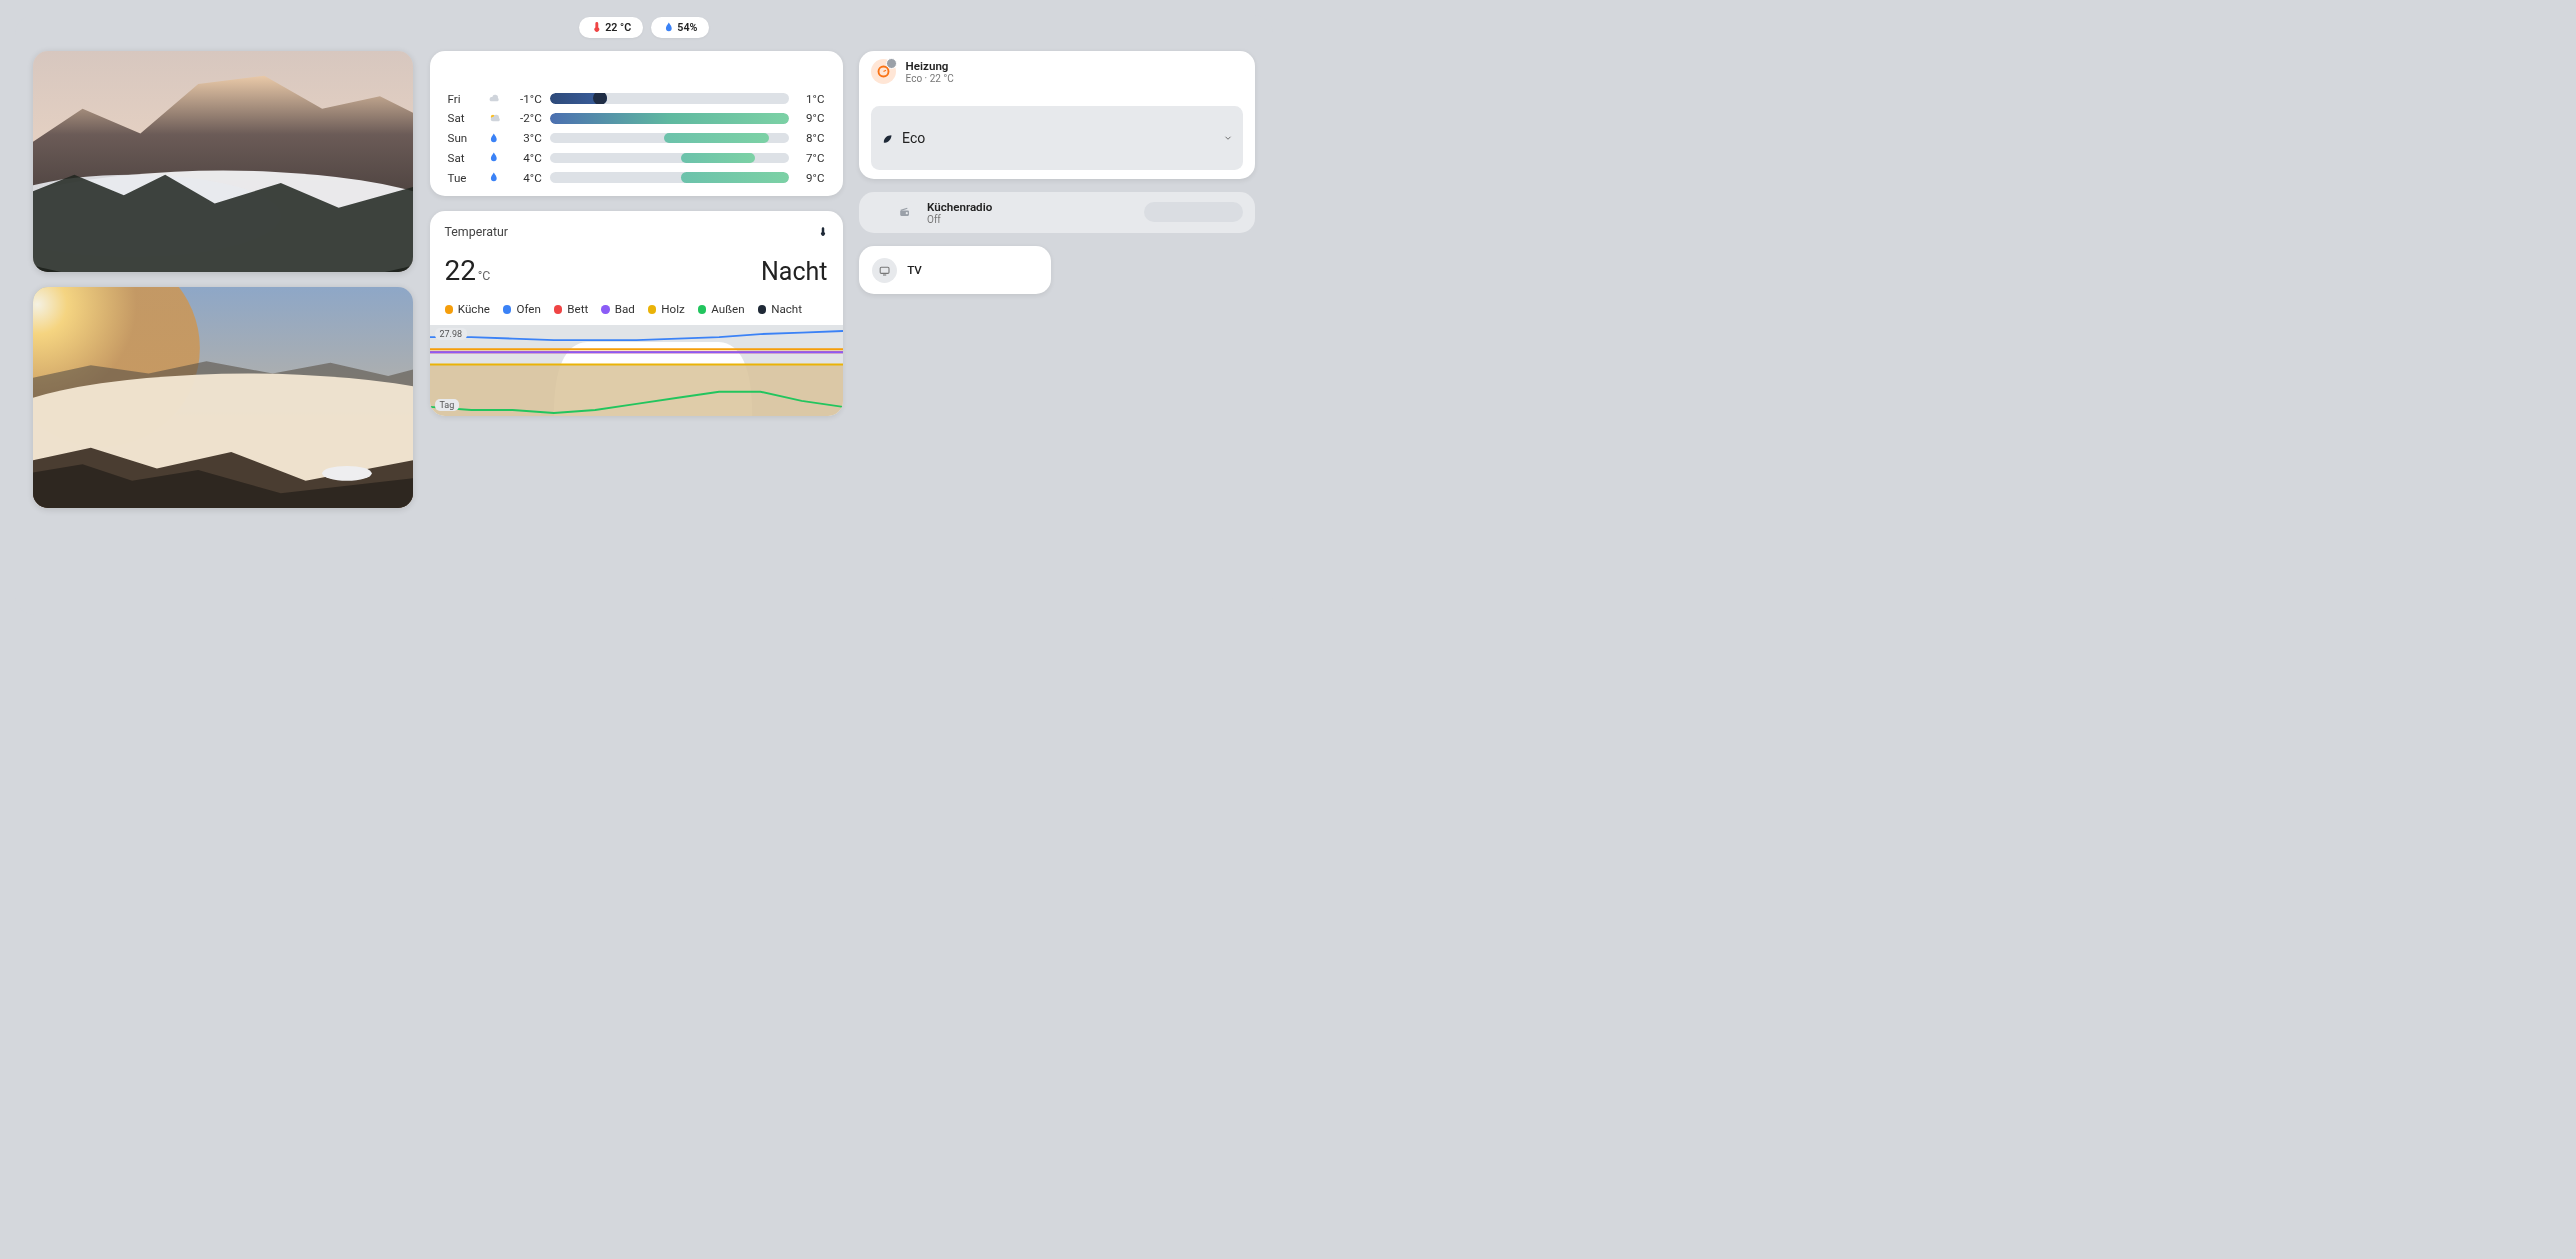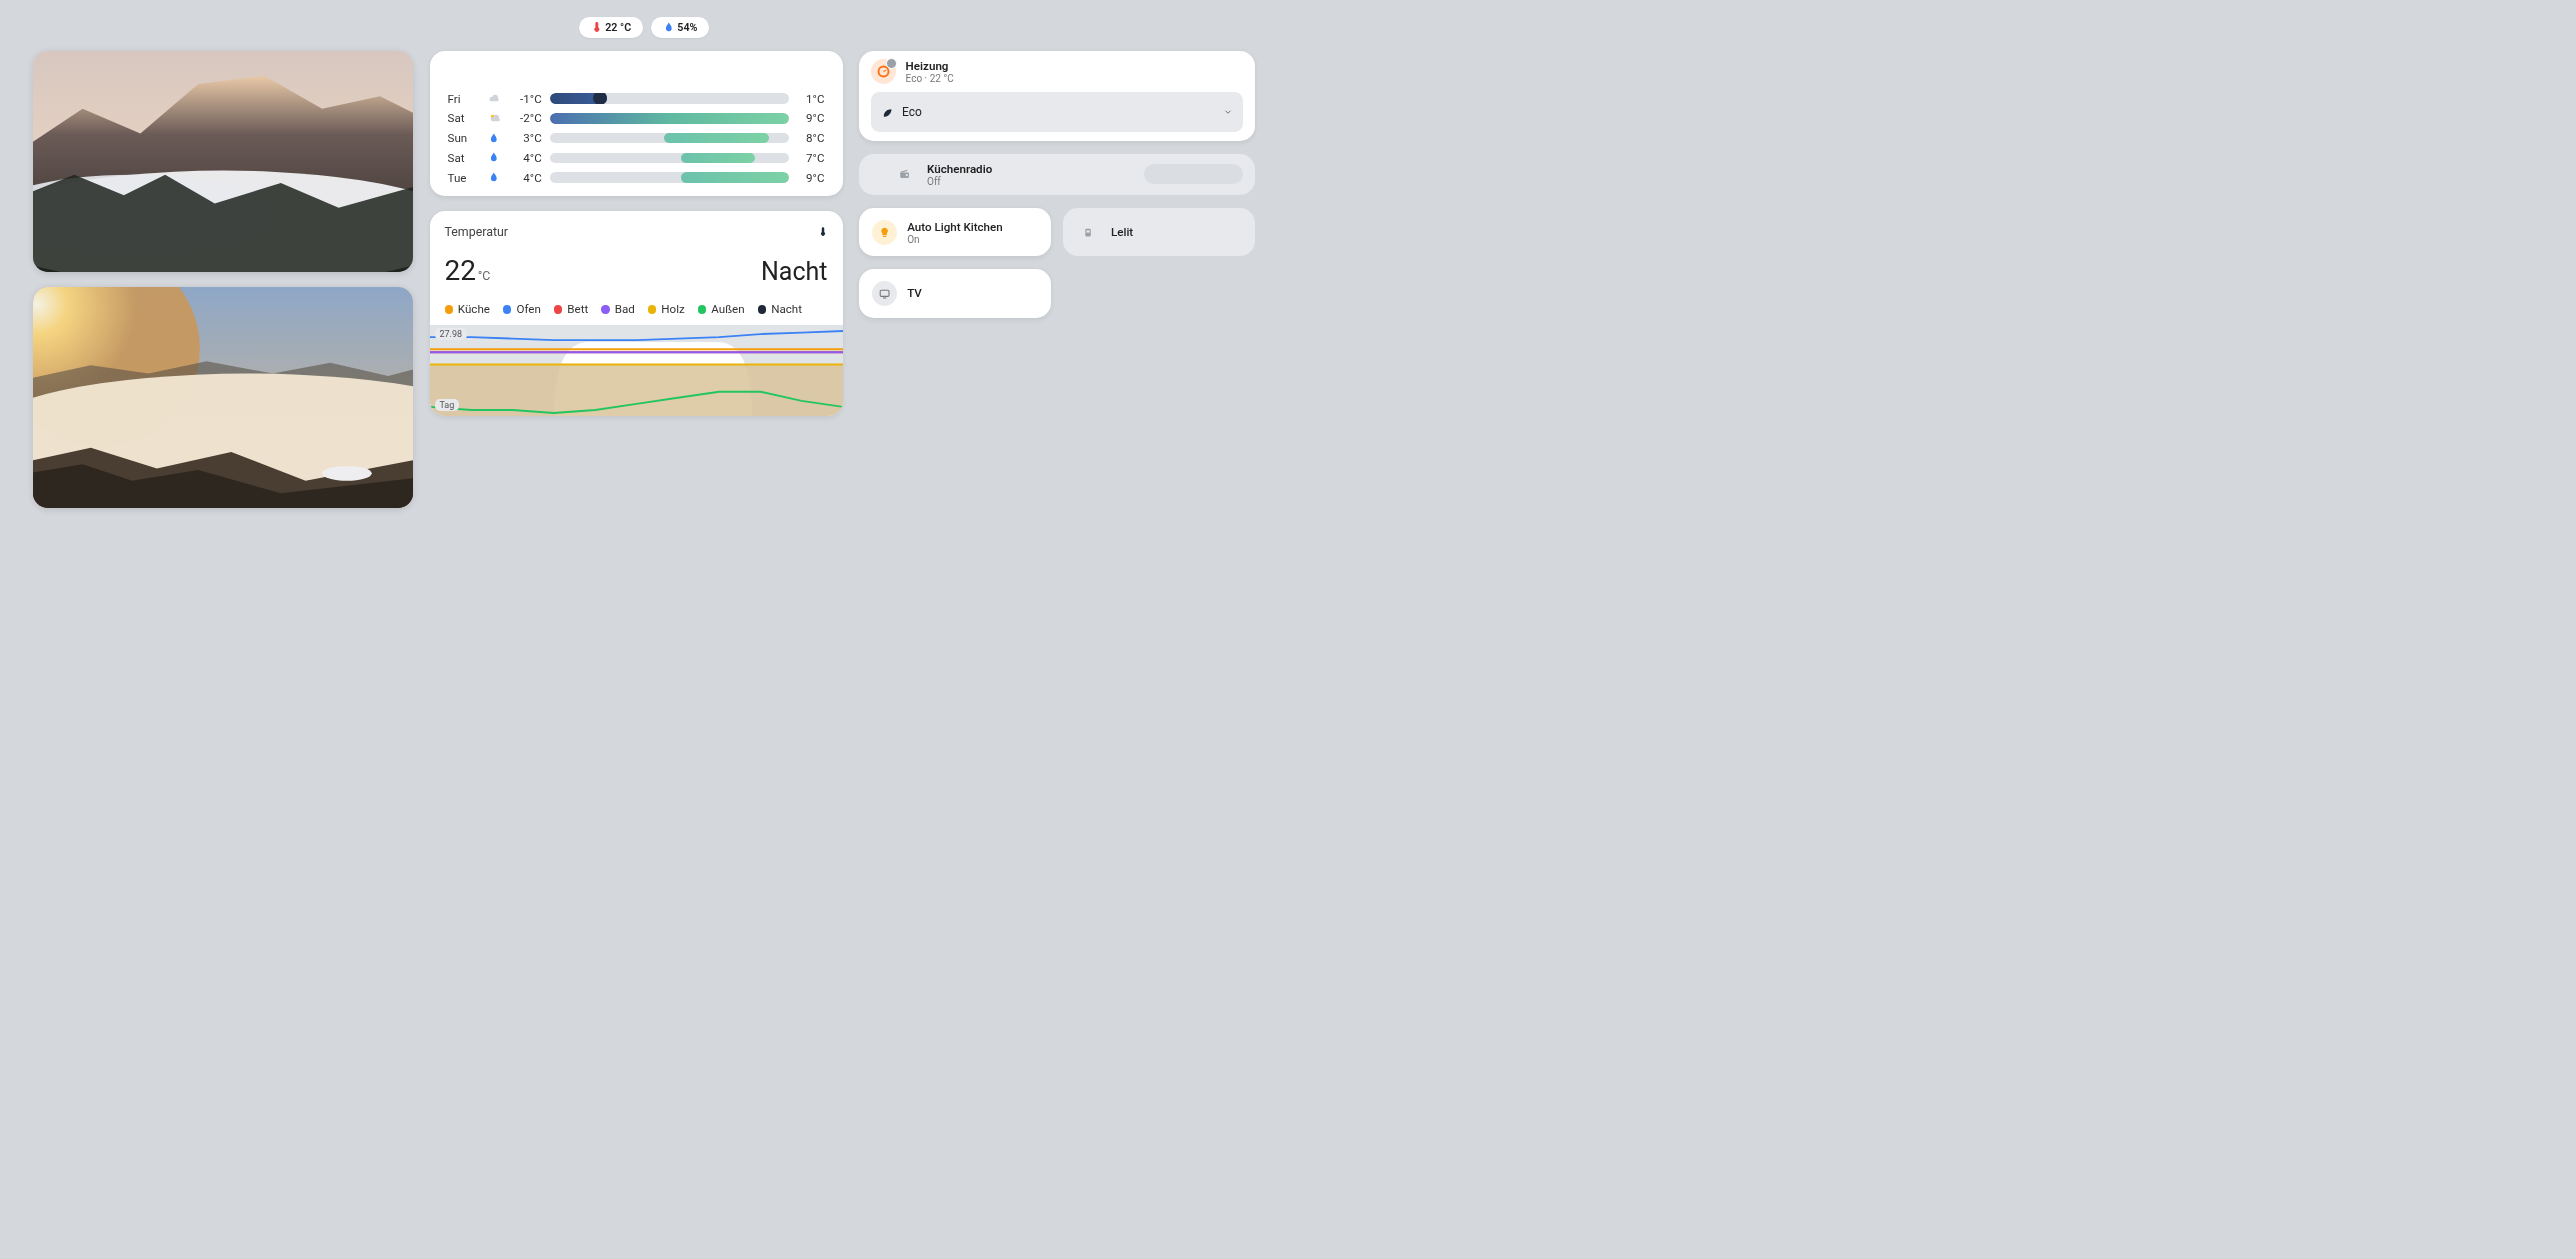--- a/index.html
+++ b/index.html
@@ -106,28 +106,28 @@
   .dev-row { display:flex; align-items:center; gap:10px; }
   .dev-icon { width:25px; height:25px; border-radius:50%; display:flex; align-items:center; justify-content:center; font-size:13.2px; position:relative; }
   .dev-icon.orange { background:#ffe6d6; color:#f97316; }
   .dev-icon.gray { background:#e7e9ec; color:#888; }
   .dev-icon.yellow { background:#fff1d6; color:#f59e0b; }
   .badge-dot { position:absolute; top:-1.7px; right:-1.7px; width:11.6px; height:11.6px; border-radius:50%; background:#9aa0a8; border:1.7px solid #fff; }
   .dev-main { flex:1; }
   .dev-name { font-size:11.6px; font-weight:600; color:#222; }
   .dev-sub { font-size:10px; color:#777; }
   .eco-select {
-    margin-top: 8px;
+    margin-top: 22px;
     background:#e7e9ec;
     border-radius:8.3px;
-    padding:13px 10px;
+    padding:24px 10px;
     display:flex;
     align-items:center;
     gap:8.3px;
-    font-size:12px;
+    font-size:14px;
     color:#222;
     cursor:pointer;
   }
   .eco-select .chev { margin-left:auto; color:#555; }
   .inactive-card { background:#e7e9ec; box-shadow:none;padding-left:33px; }
   .pill-right { width:99px; height:20px; background:#dadde2; border-radius:10px; }
   .two-col { display:grid; grid-template-columns: 1fr 1fr; gap:11.6px; }
   .simple-card { padding: 11.6px 13.2px; display:flex; align-items:center; gap:10px; }
   .simple-card .dev-name { font-weight:500; }
   .tv-card { width: calc(50% - 5.8px); }
@@ -386,43 +386,20 @@
               </svg>
           </div>
           <div class="dev-main">
             <div class="dev-name">Küchenradio</div>
             <div class="dev-sub">Off</div>
           </div>
           <div class="pill-right"></div>
         </div>
       </div>
 
-      <div class="two-col">
-        <div class="card simple-card">
-          <div class="dev-icon yellow">
-            <svg viewBox="0 0 24 24" width="13.2" height="13.2">
-                <path fill="#f59e0b" d="M12 3a6 6 0 0 0-4 10.5V17h8v-3.5A6 6 0 0 0 12 3z"></path>
-                <rect x="9" y="18" width="6" height="2" rx="1" fill="#f59e0b"></rect>
-              </svg>
-          </div>
-          <div class="dev-main">
-            <div class="dev-name">Auto Light Kitchen</div>
-            <div class="dev-sub">On</div>
-          </div>
-        </div>
-        <div class="card simple-card inactive-card">
-          <div class="dev-icon gray">
-            <svg viewBox="0 0 24 24" width="13.2" height="13.2">
-                <rect x="6" y="5" width="10" height="14" rx="2" fill="#9aa0a8"></rect>
-                <rect x="8" y="8" width="6" height="4" fill="#e7e9ec"></rect>
-              </svg>
-          </div>
-          <div class="dev-name">Lelit</div>
-        </div>
-      </div>
 
       <div class="card simple-card tv-card">
         <div class="dev-icon gray">
           <svg viewBox="0 0 24 24" width="13.2" height="13.2">
               <rect x="4" y="6" width="16" height="11" rx="2" fill="none" stroke="#777" stroke-width="2"></rect>
               <line x1="9" y1="20" x2="15" y2="20" stroke="#777" stroke-width="2"></line>
             </svg>
         </div>
         <div class="dev-name">TV</div>
       </div>

